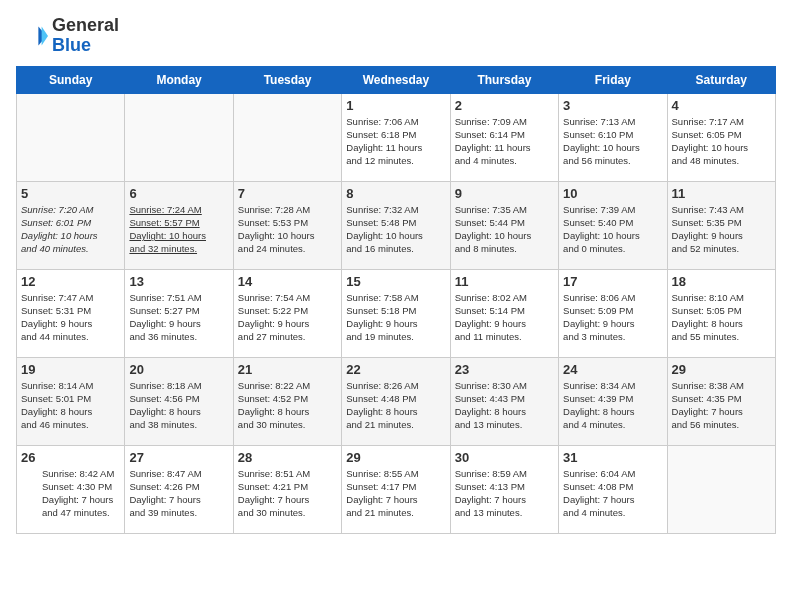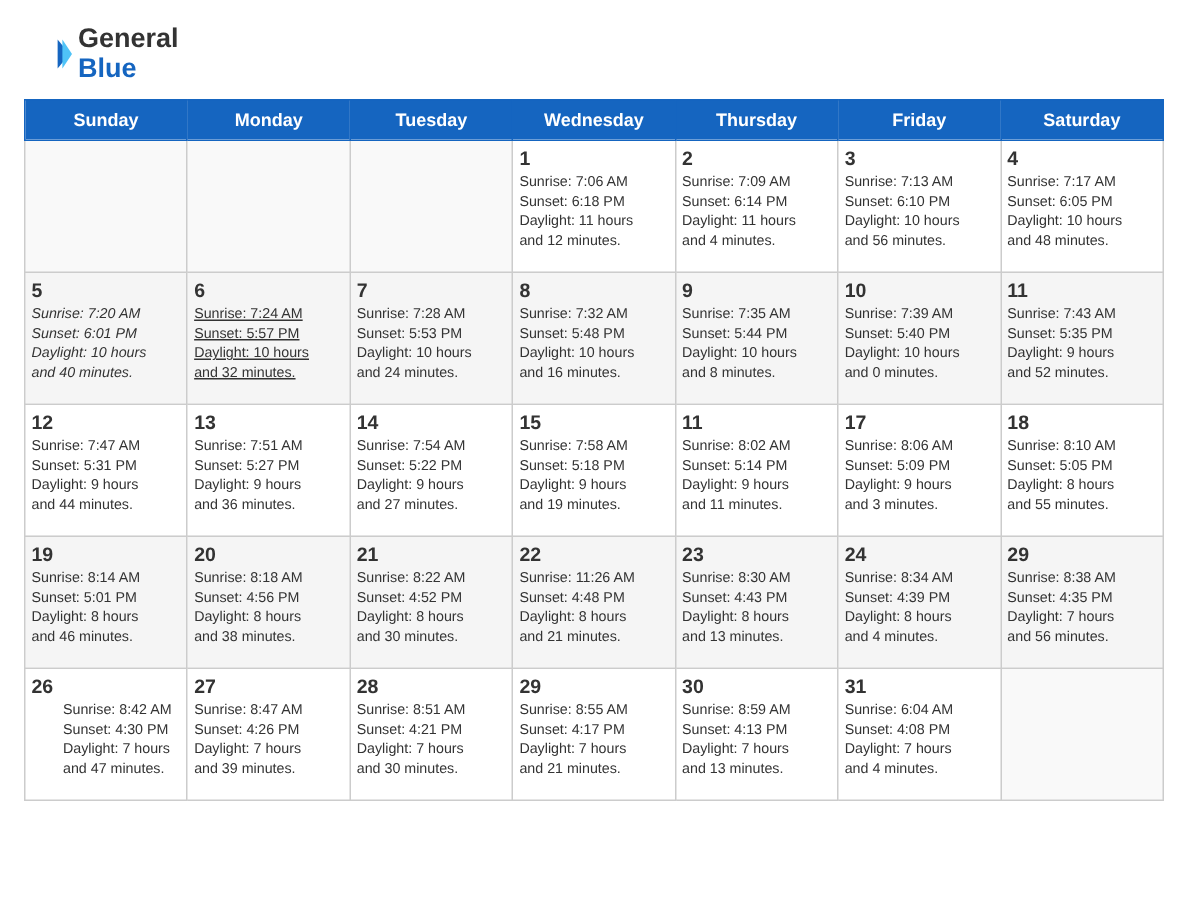--- a/index.html
+++ b/index.html
@@ -273,21 +273,21 @@
           </td>
           <td>
             <div class="day-num">21</div>
             <div class="day-info" style="white-space: pre-line;">Sunrise: 8:22 AM
 Sunset: 4:52 PM
 Daylight: 8 hours
 and 30 minutes.</div>
           </td>
           <td>
             <div class="day-num">22</div>
-            <div class="day-info" style="white-space: pre-line;">Sunrise: 11:26 AM
+            <div class="day-info" style="white-space: pre-line;">Sunrise: 8:26 AM
 Sunset: 4:48 PM
 Daylight: 8 hours
 and 21 minutes.</div>
           </td>
           <td>
             <div class="day-num">23</div>
             <div class="day-info" style="white-space: pre-line;">Sunrise: 8:30 AM
 Sunset: 4:43 PM
 Daylight: 8 hours
 and 13 minutes.</div>

